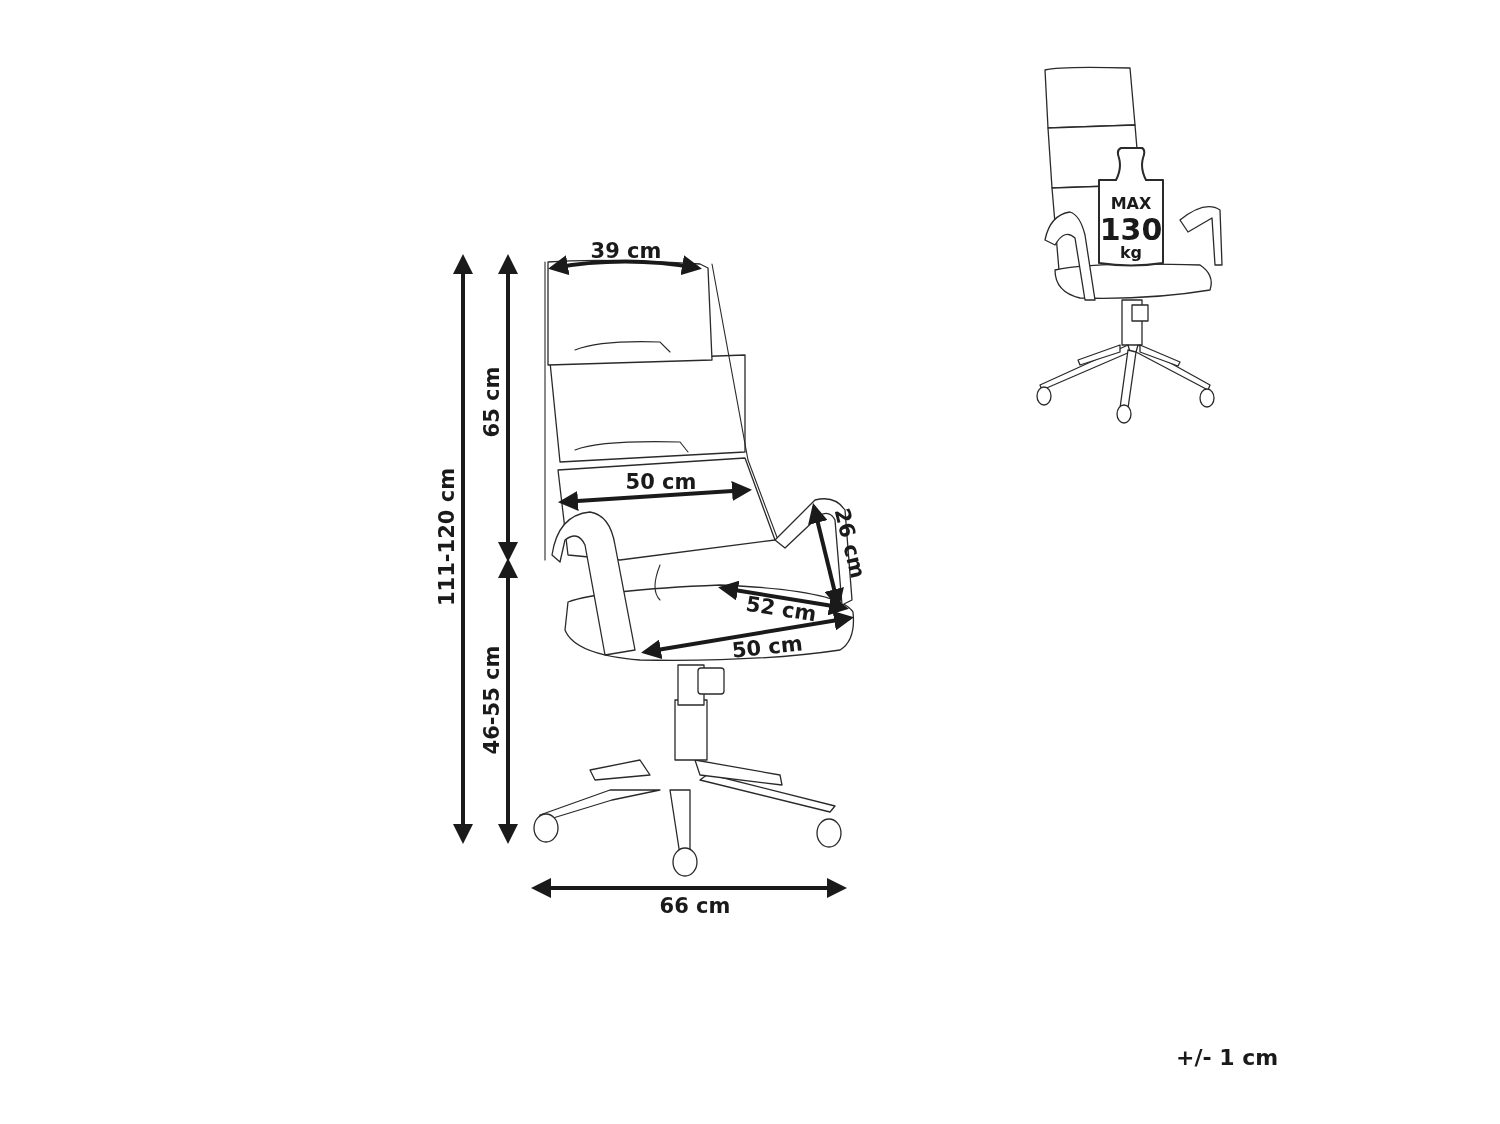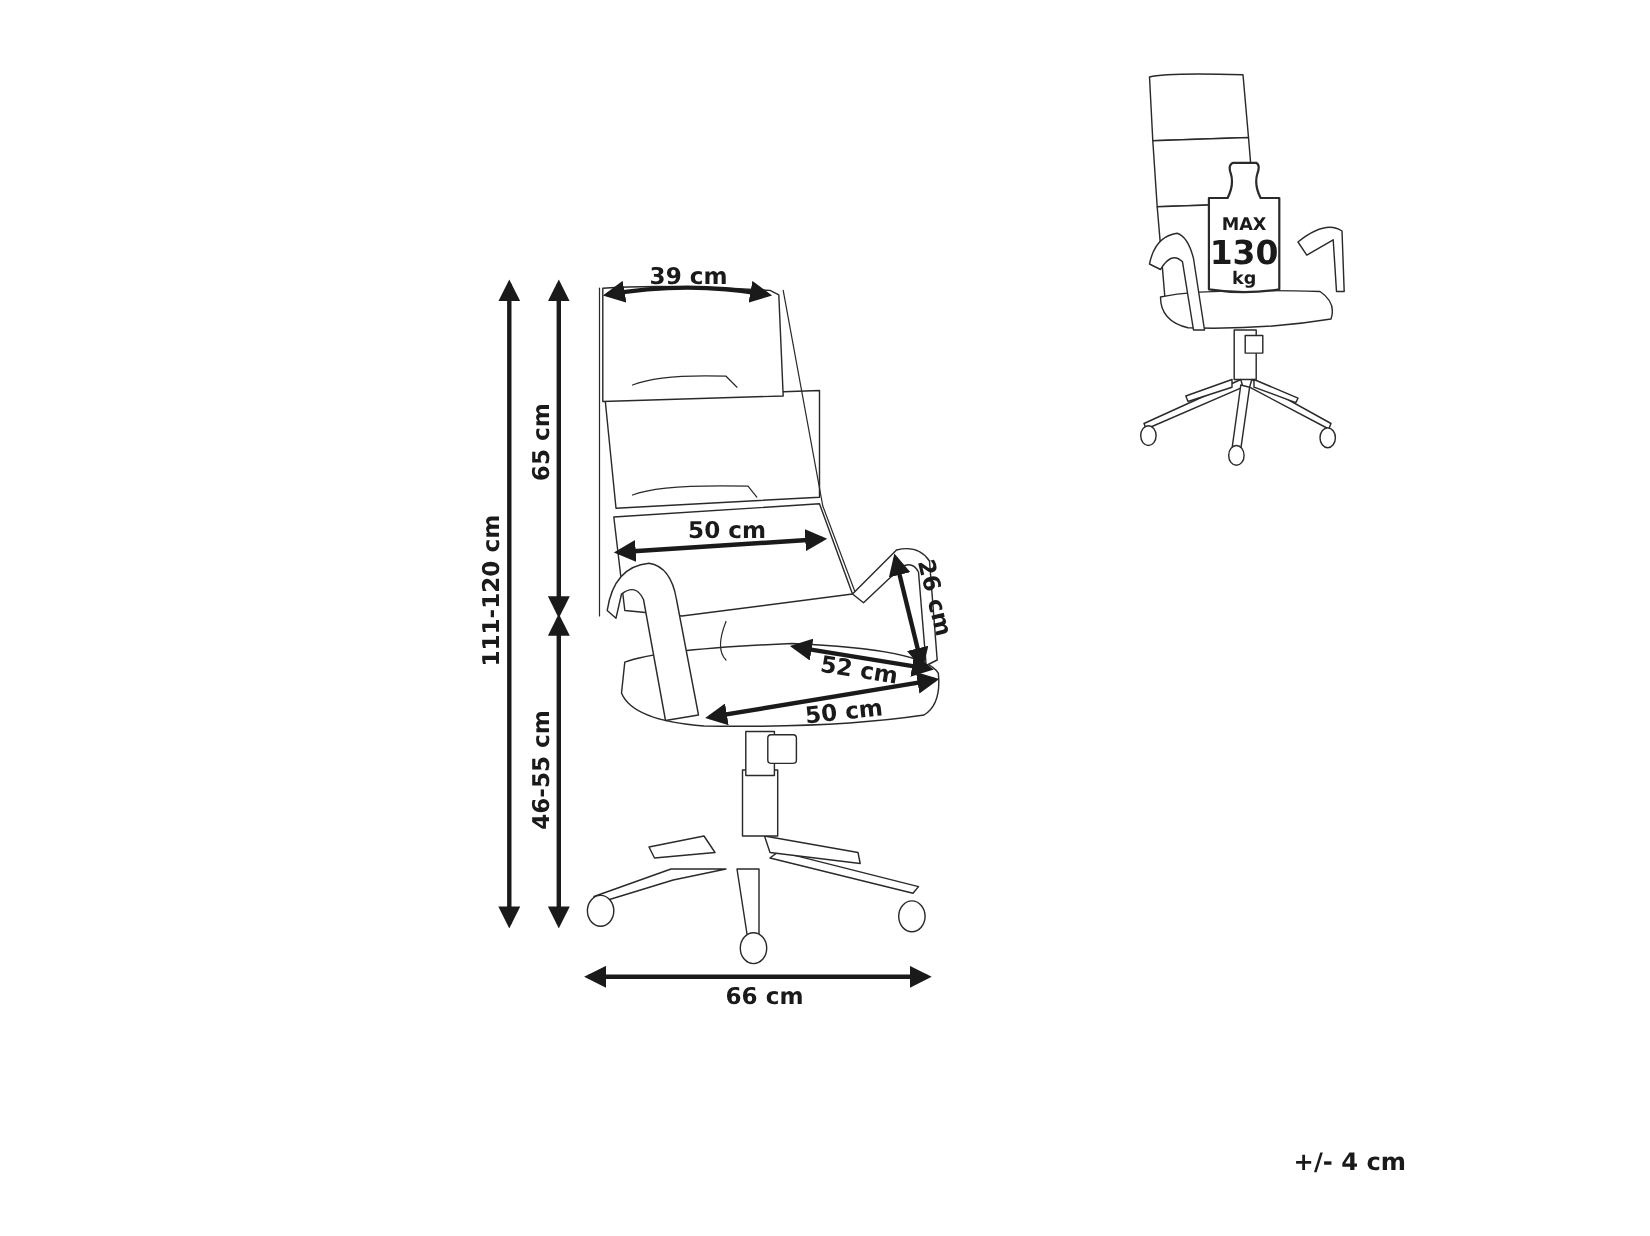--- a/index.html
+++ b/index.html
@@ -110,13 +110,13 @@
 
     <g>
       <path class="line" d="M1121,148 L1142,148 Q1146,150 1143,158 Q1140,168 1146,180 L1163,180 L1163,263 Q1131,268 1099,263 L1099,180 L1116,180 Q1122,168 1119,158 Q1116,150 1121,148 Z" style="stroke-width:2"></path>
       <text class="lbl" x="1131" y="209" font-size="16" text-anchor="middle">MAX</text>
       <text class="lbl" x="1131" y="240" font-size="30" text-anchor="middle">130</text>
       <text class="lbl" x="1131" y="258" font-size="16" text-anchor="middle">kg</text>
     </g>
   </g>
 </svg>
 
-<div class="tol">+/- 4 cm</div>
+<div class="tol">+/- 1 cm</div>
 
 </body></html>

